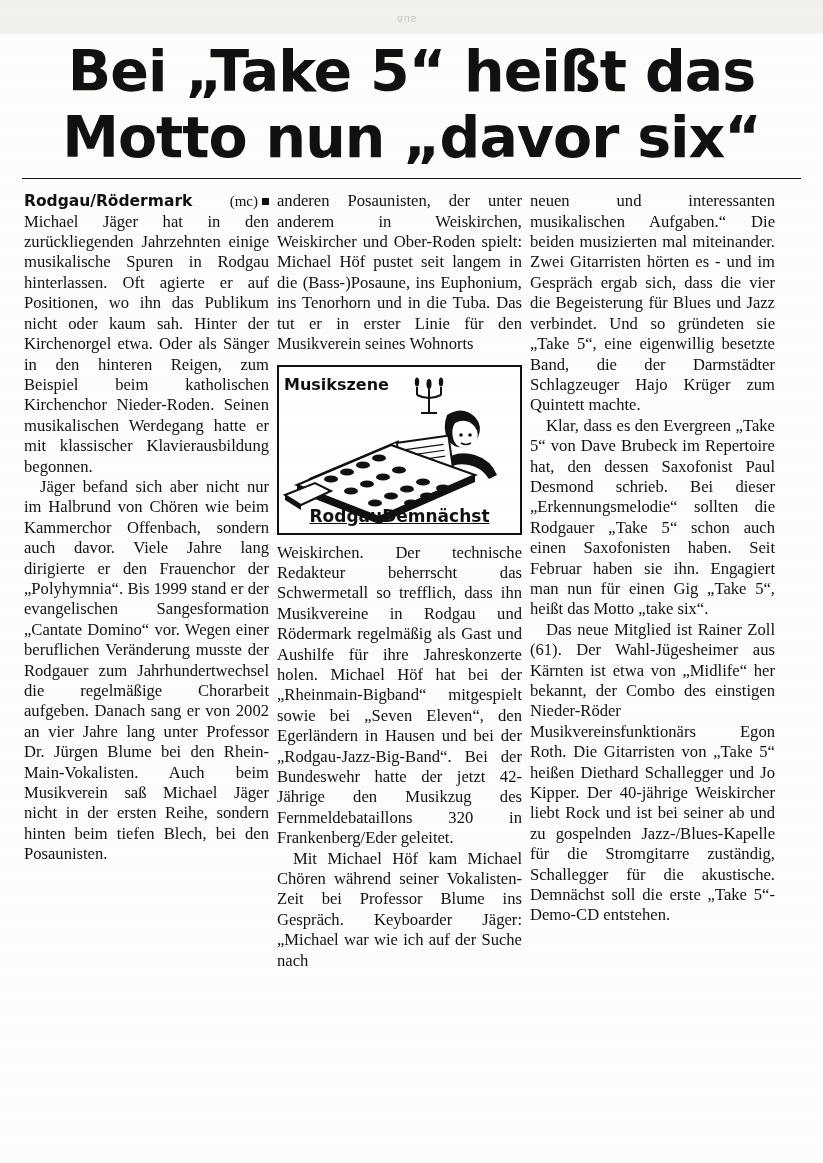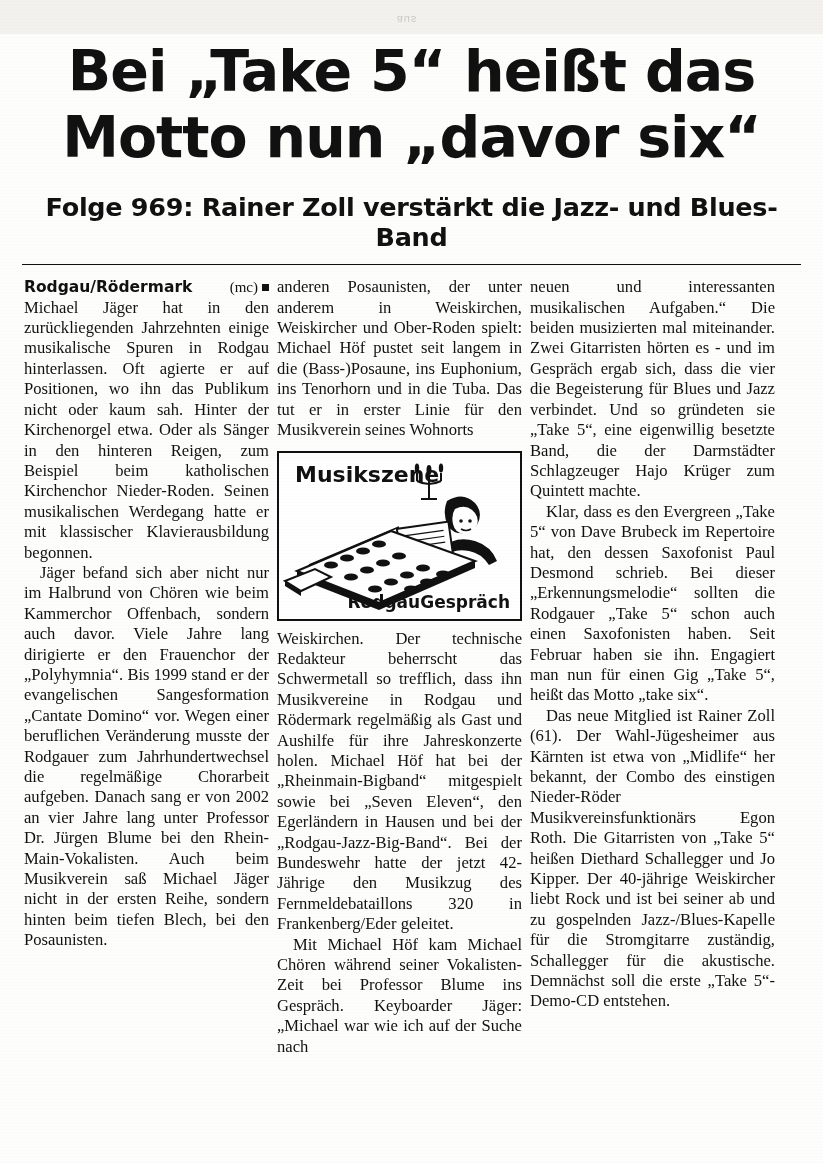--- a/index.html
+++ b/index.html
@@ -128,54 +128,54 @@
     padding: 0;
     width: 245px;
     height: 170px;
     box-sizing: border-box;
     position: relative;
     overflow: hidden;
   }
   .fig-title {
     position: absolute;
     top: 8px;
-    left: 16px;
-    font-family: "DejaVu Sans", sans-serif;
-    font-weight: bold;
-    font-size: 22px;
+    left: 5px;
+    font-family: "DejaVu Sans", sans-serif;
+    font-weight: bold;
+    font-size: 16px;
   }
   .fig-foot {
     position: absolute;
     bottom: 6px;
     left: 10px;
     right: 10px;
     display: flex;
-    justify-content: flex-end;
+    justify-content: center;
     font-family: "DejaVu Sans", sans-serif;
     font-weight: bold;
     font-size: 17px;
+    text-decoration: underline;
   }
   .fig-art {
     position: absolute;
     inset: 0;
   }
 </style>
 </head>
 <body>
 
 <div class="page">
   <div class="bleed-top"></div>
   <div class="bleed-mark">aus</div>
 
   <h1 class="headline">
     <span class="l1">Bei „Take 5“ heißt das</span>
     <span class="l2">Motto nun „davor six“</span>
   </h1>
 
-  <h2 class="subhead">Folge 969: Rainer Zoll verstärkt die Jazz- und Blues-Band</h2>
 
   <hr class="rule">
 
   <div class="cols">
 
     <div class="col">
       <p class="first">
         <span class="lede-place">Rodgau/Rödermark</span>
         <span class="lede-credit">(mc)</span><span class="sq"></span>
         <span>Michael Jäger hat in den zurückliegenden Jahrzehnten einige musikalische Spuren in Rodgau hinterlassen. Oft agierte er auf Positionen, wo ihn das Publikum nicht oder kaum sah. Hinter der Kirchenorgel etwa. Oder als Sänger in den hinteren Reigen, zum Beispiel beim katholischen Kirchenchor Nieder-Roden. Seinen musikalischen Werdegang hatte er mit klassischer Klavierausbildung begonnen.</span>
@@ -247,21 +247,21 @@
           </g>
 
           <g>
             <path d="M6 128 L36 116 L52 124 L22 138 Z" fill="#fff" stroke="#111" stroke-width="2"></path>
             <path d="M6 128 L22 138 L22 143 L6 133 Z" fill="#111"></path>
           </g>
         </svg>
         <div class="fig-title">Musikszene</div>
         <div class="fig-foot">
           <span>Rodgau</span>
-          <span>Gespräch</span>
+          <span>Demnächst</span>
         </div>
       </div>
 
       <p class="first">Weiskirchen. Der technische Redakteur beherrscht das Schwermetall so trefflich, dass ihn Musikvereine in Rodgau und Rödermark regelmäßig als Gast und Aushilfe für ihre Jahreskonzerte holen. Michael Höf hat bei der „Rheinmain-Bigband“ mitgespielt sowie bei „Seven Eleven“, den Egerländern in Hausen und bei der „Rodgau-Jazz-Big-Band“. Bei der Bundeswehr hatte der jetzt 42-Jährige den Musikzug des Fernmeldebataillons 320 in Frankenberg/Eder geleitet.</p>
       <p>Mit Michael Höf kam Michael Chören während seiner Vokalisten-Zeit bei Professor Blume ins Gespräch. Keyboarder Jäger: „Michael war wie ich auf der Suche nach</p>
     </div>
 
     <div class="col">
       <p class="first">neuen und interessanten musikalischen Aufgaben.“ Die beiden musizierten mal miteinander. Zwei Gitarristen hörten es - und im Gespräch ergab sich, dass die vier die Begeisterung für Blues und Jazz verbindet. Und so gründeten sie „Take 5“, eine eigenwillig besetzte Band, die der Darmstädter Schlagzeuger Hajo Krüger zum Quintett machte.</p>
       <p>Klar, dass es den Evergreen „Take 5“ von Dave Brubeck im Repertoire hat, den dessen Saxofonist Paul Desmond schrieb. Bei dieser „Erkennungsmelodie“ sollten die Rodgauer „Take 5“ schon auch einen Saxofonisten haben. Seit Februar haben sie ihn. Engagiert man nun für einen Gig „Take 5“, heißt das Motto „take six“.</p>

